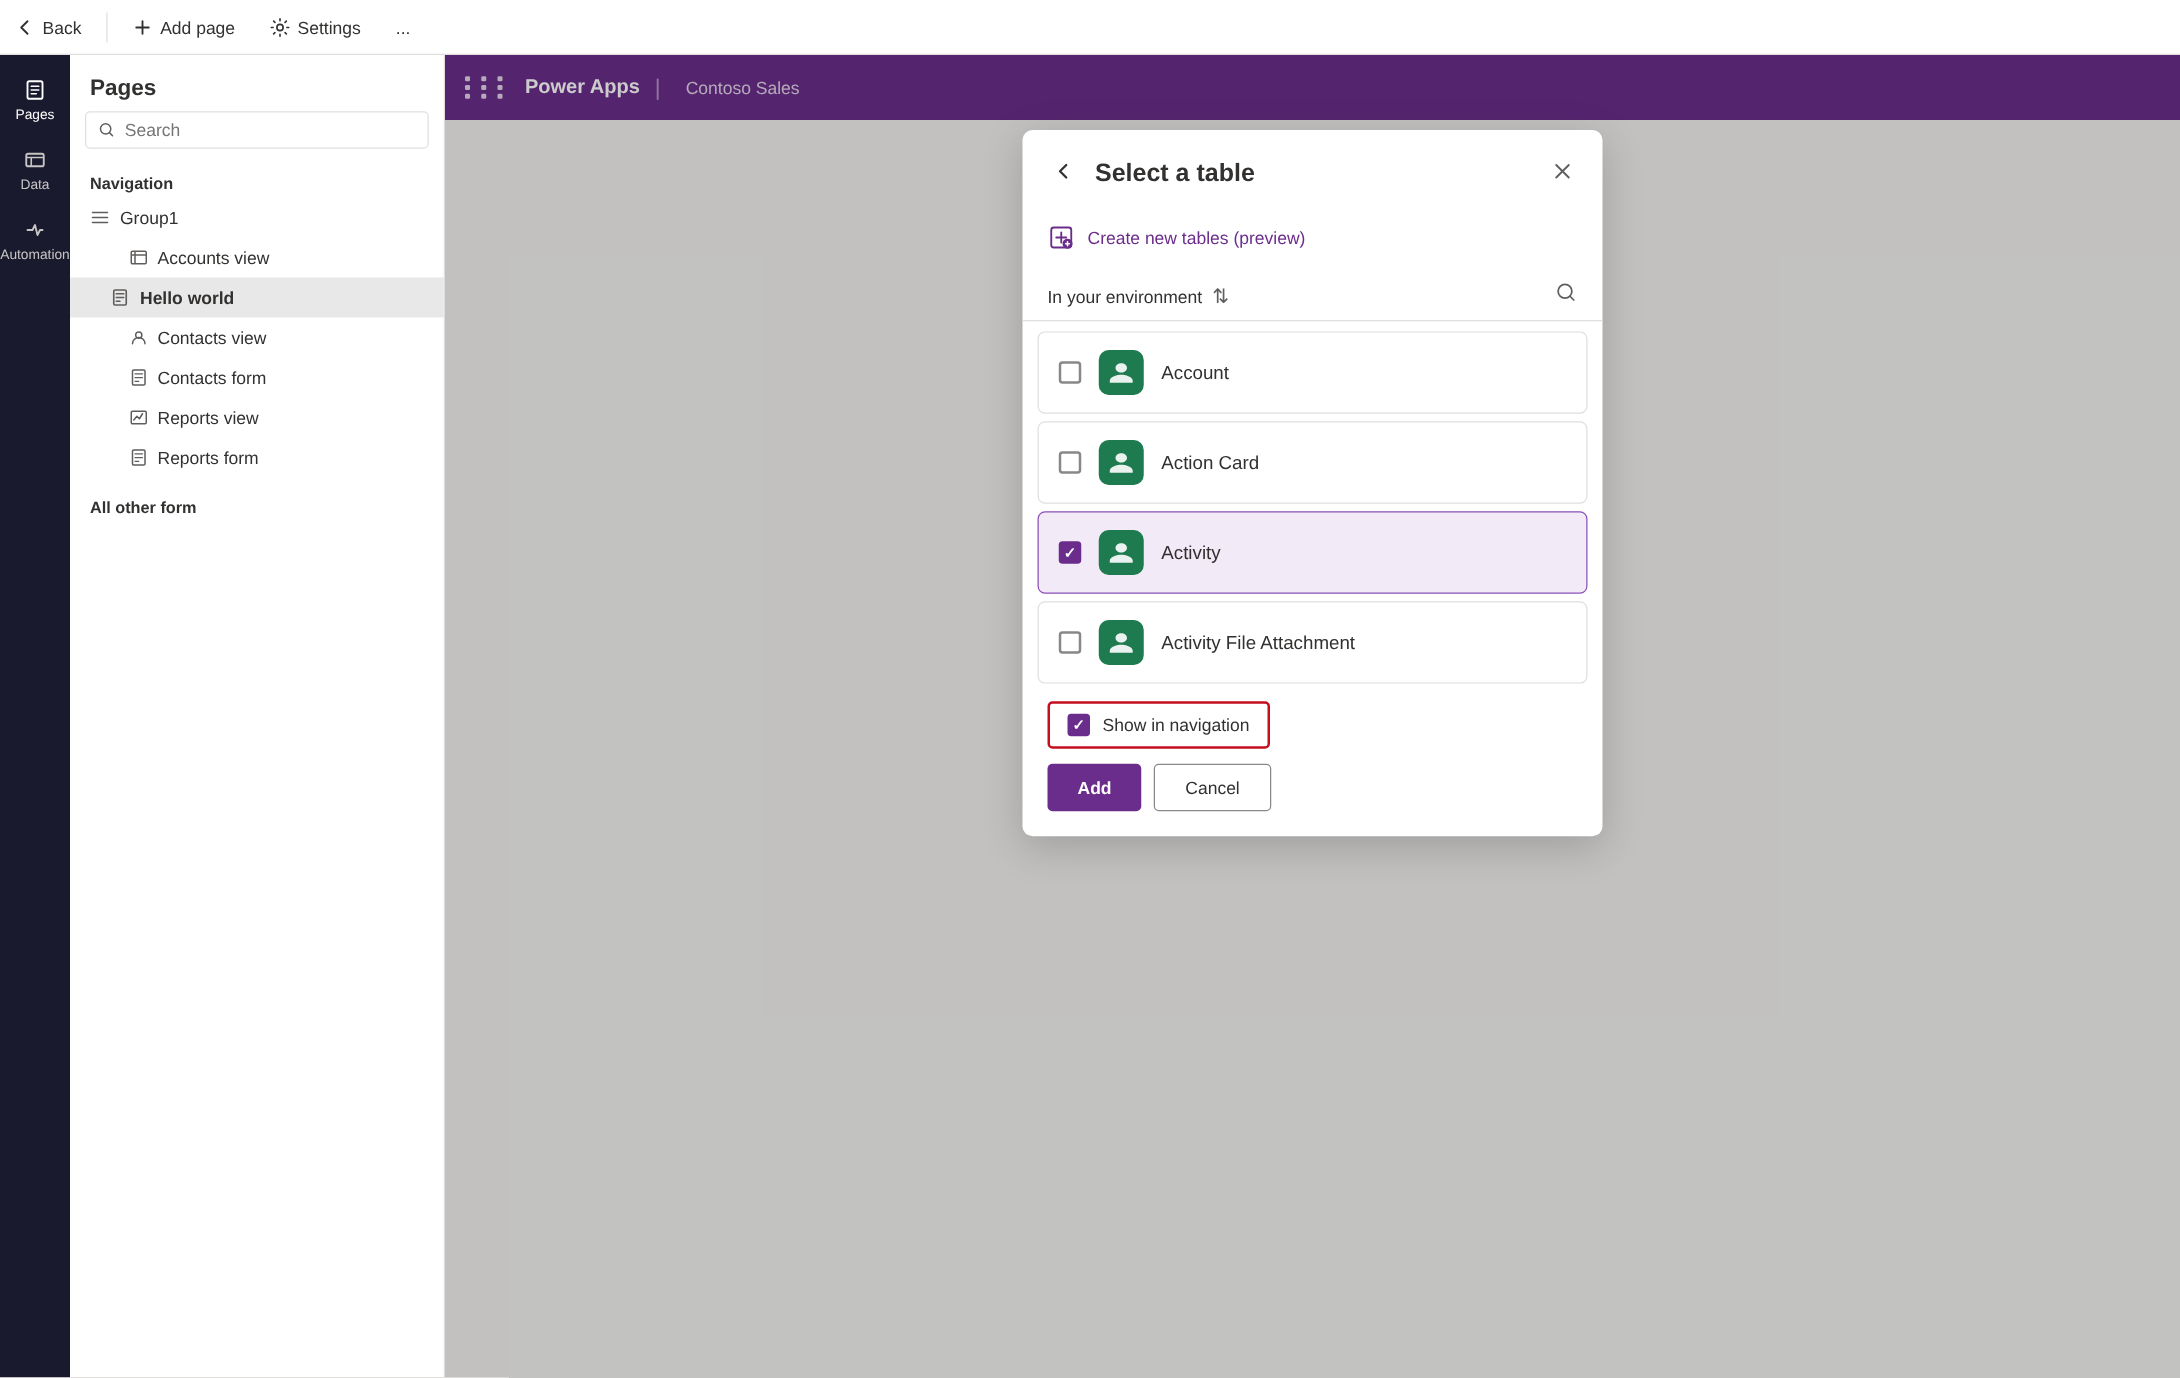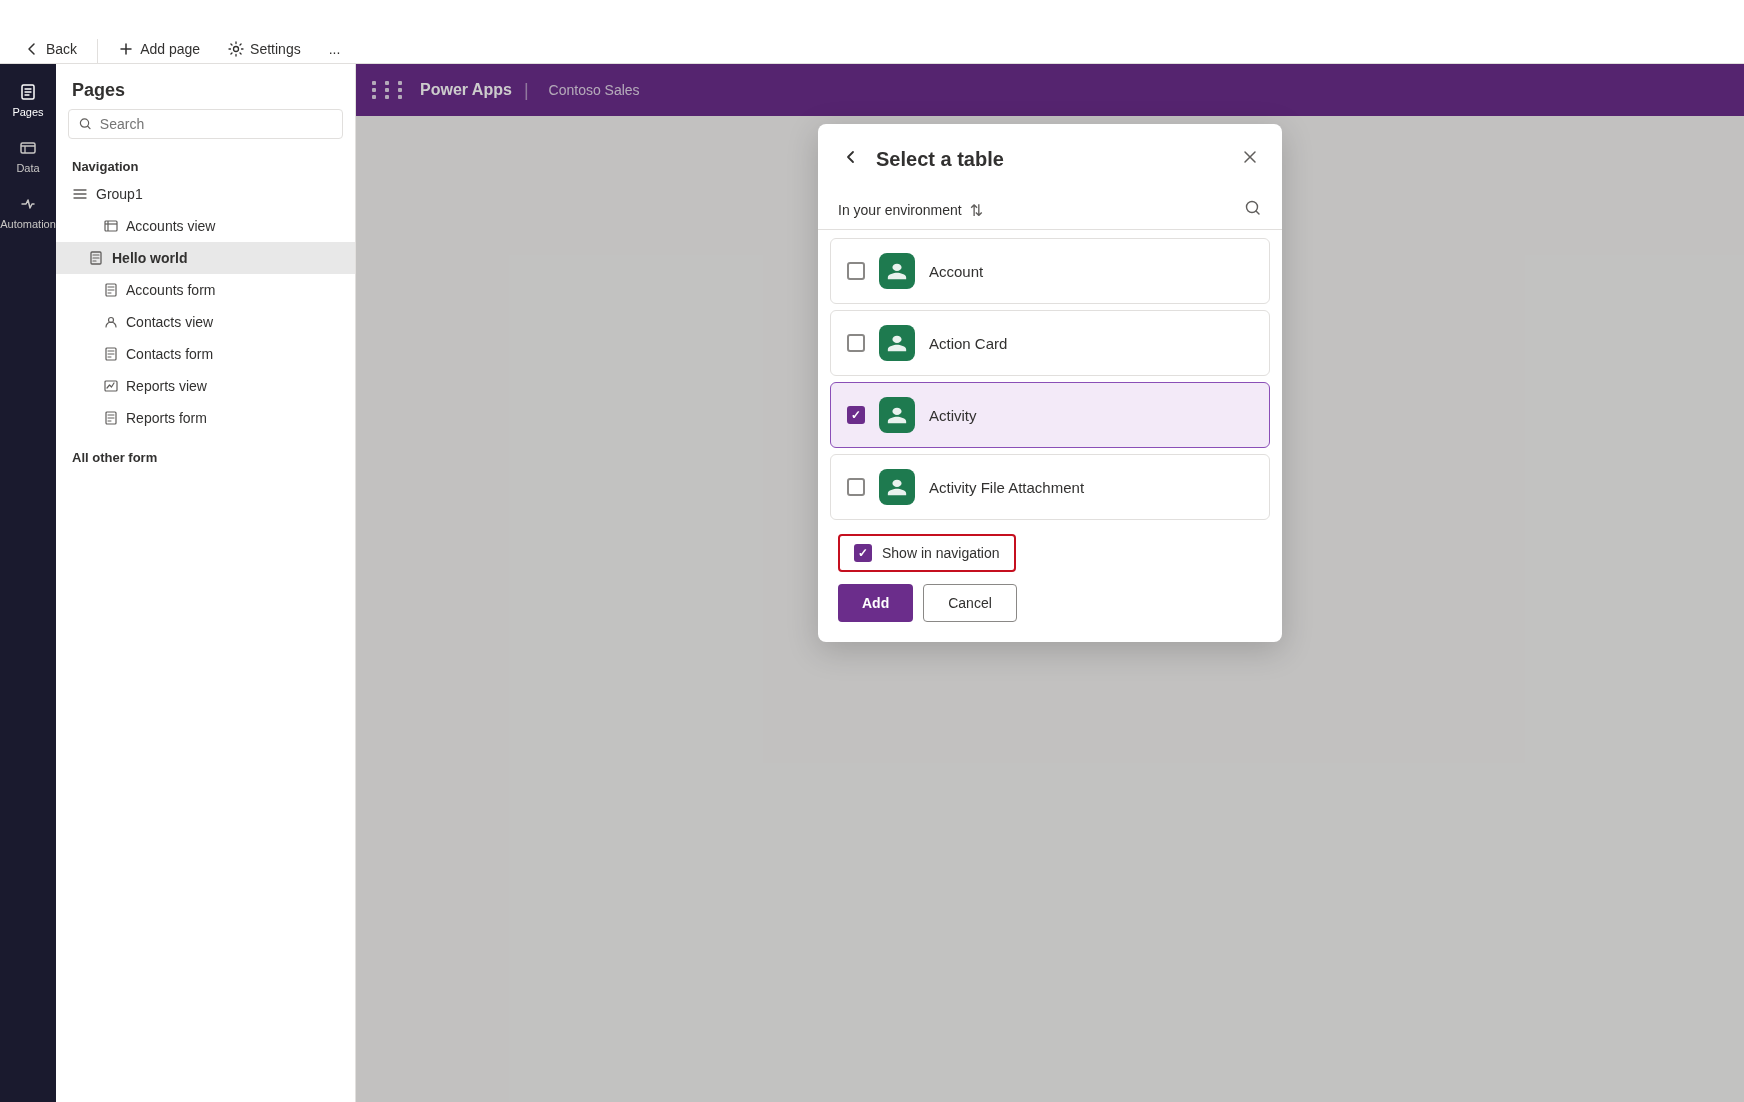--- a/index.html
+++ b/index.html
@@ -9,25 +9,25 @@
       width: 1744px;
       height: 1102px;
       overflow: hidden;
       display: flex;
       flex-direction: column;
     }
 
     
     .top-bar {
       display: flex;
-      align-items: flex-end;
-      height: 64px;
+      align-items: center;
+      height: 44px;
       background: #fff;
       border-bottom: 1px solid #e1dfdd;
-      padding: 0 12px;
+      padding: 0 0;
       gap: 4px;
       flex-shrink: 0;
     }
     .top-bar-btn {
       display: flex;
       align-items: center;
       gap: 6px;
       padding: 6px 12px;
       border: none;
       background: transparent;
@@ -486,27 +486,20 @@
     </div>
 
     <div class="nav-item child active">
       <svg width="16" height="16" viewBox="0 0 16 16" fill="none">
         <rect x="3" y="2" width="10" height="12" rx="1" stroke="#605e5c" stroke-width="1.3"></rect>
         <path d="M5 5h6M5 8h6M5 11h3" stroke="#605e5c" stroke-width="1.2" stroke-linecap="round"></path>
       </svg>
       <span>Hello world</span>
     </div>
 
-    <div class="nav-item child2">
-      <svg width="14" height="14" viewBox="0 0 14 14" fill="none">
-        <rect x="2" y="1" width="10" height="12" rx="1" stroke="#605e5c" stroke-width="1.2"></rect>
-        <path d="M4 4h6M4 7h6M4 10h3" stroke="#605e5c" stroke-width="1" stroke-linecap="round"></path>
-      </svg>
-      <span>Accounts form</span>
-    </div>
 
     <div class="nav-item child2">
       <svg width="14" height="14" viewBox="0 0 14 14" fill="none">
         <circle cx="7" cy="5" r="2.5" stroke="#605e5c" stroke-width="1.2"></circle>
         <path d="M2 12c0-2.76 2.24-5 5-5s5 2.24 5 5" stroke="#605e5c" stroke-width="1.2" stroke-linecap="round"></path>
       </svg>
       <span>Contacts view</span>
     </div>
 
     <div class="nav-item child2">
@@ -564,20 +557,29 @@
             </svg>
           </button>
           <span class="modal-title">Select a table</span>
           <button class="modal-close-btn">
             <svg width="16" height="16" viewBox="0 0 16 16" fill="none">
               <path d="M3 3l10 10M13 3L3 13" stroke="#605e5c" stroke-width="1.5" stroke-linecap="round"></path>
             </svg>
           </button>
         </div>
 
+        <div class="modal-create-new">
+          <svg width="22" height="22" viewBox="0 0 22 22" fill="none">
+            <rect x="3" y="3" width="16" height="16" rx="2" stroke="#6b2d8b" stroke-width="1.5"></rect>
+            <path d="M11 7v8M7 11h8" stroke="#6b2d8b" stroke-width="1.5" stroke-linecap="round"></path>
+            <circle cx="16" cy="16" r="4" fill="#6b2d8b"></circle>
+            <path d="M14.5 16h3M16 14.5v3" stroke="#fff" stroke-width="1.3" stroke-linecap="round"></path>
+          </svg>
+          <span>Create new tables (preview)</span>
+        </div>
 
         <div class="env-selector">
           <div class="env-selector-left">
             <span>In your environment</span>
             <span class="env-sort-icon">⇅</span>
           </div>
           <span class="env-search-icon">
             <svg width="18" height="18" viewBox="0 0 18 18" fill="none">
               <circle cx="8" cy="8" r="5.5" stroke="#605e5c" stroke-width="1.4"></circle>
               <path d="M12 12l3 3" stroke="#605e5c" stroke-width="1.4" stroke-linecap="round"></path>

